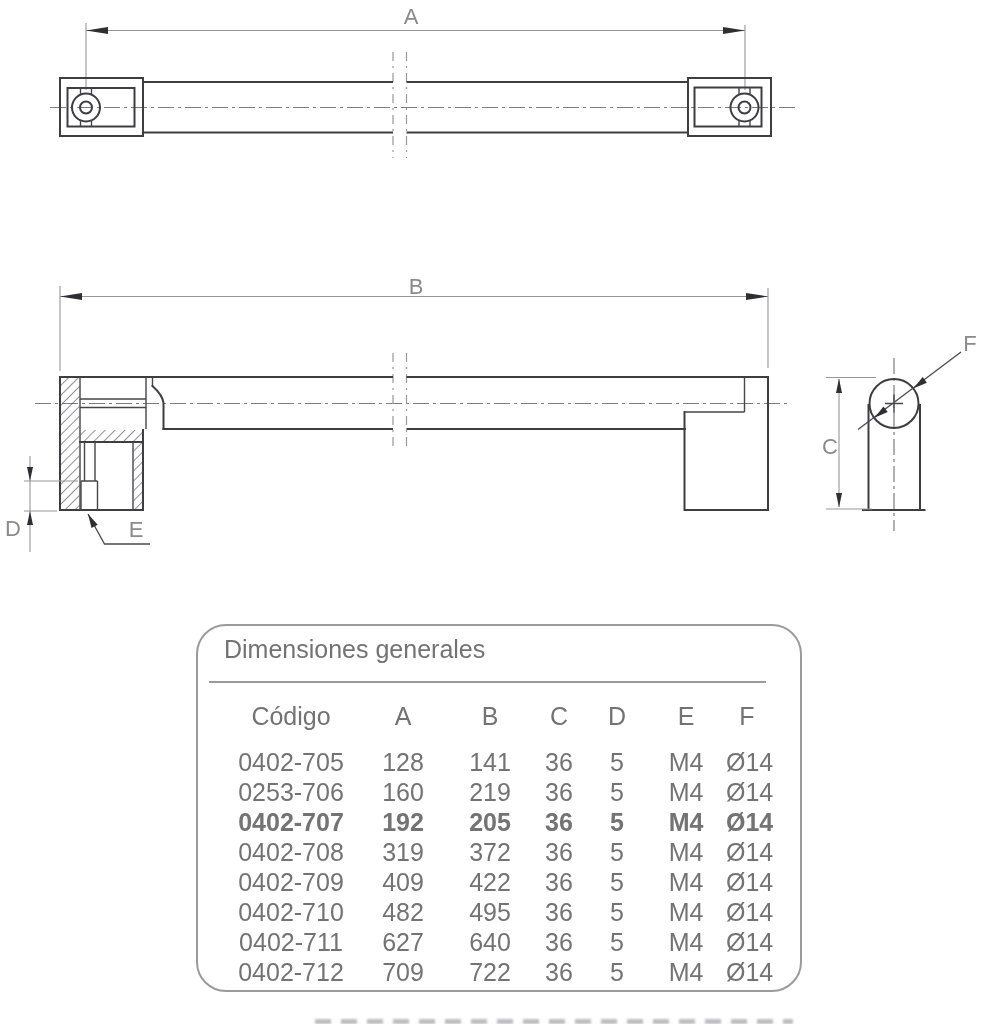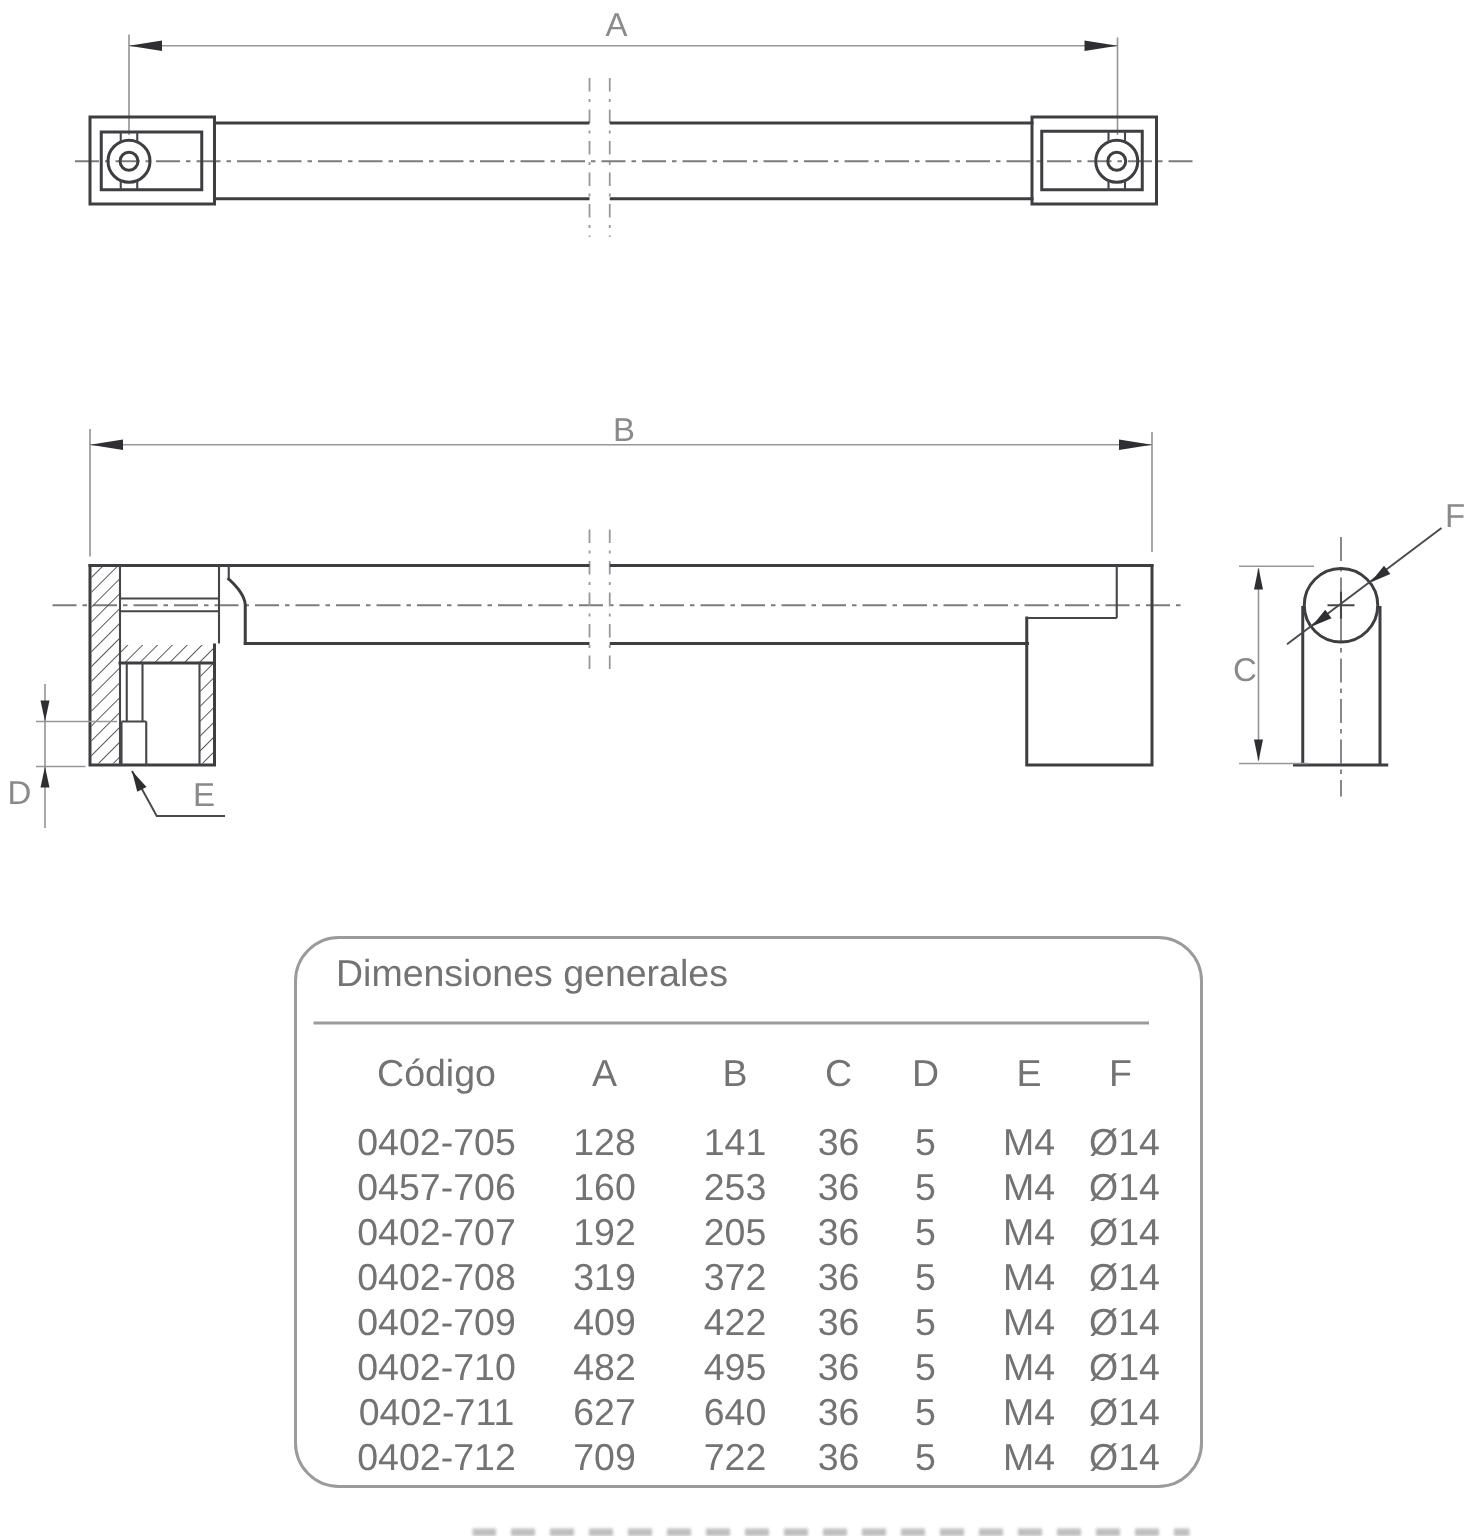--- a/index.html
+++ b/index.html
@@ -24,21 +24,21 @@
   .trow{position:absolute;left:0;width:100%;height:30px;line-height:30px;font-size:25px;margin-left:12px;}
   .trow span{position:absolute;top:0;text-align:center;white-space:nowrap;}
   .thead{top:75px;}
   .cc1{left:24px;width:114px;}
   .cc2{left:138px;width:110px;}
   .cc3{left:248px;width:64px;}
   .cc4{left:312px;width:74px;}
   .cc5{left:386px;width:42px;}
   .cc6{left:436px;width:80px;}
   .cc7{left:516px;width:42px;}
-  .r0{top:121px;} .r1{top:151px;} .r2{top:181px;} .r3{top:211px;padding-left:25px;}
+  .r0{top:121px;} .r1{top:151px;} .r2{top:181px;font-weight:bold;} .r3{top:211px;padding-left:25px;}
   .r4{top:241px;} .r5{top:271px;} .r6{top:301px;padding-left:45px;} .r7{top:331px;}
   
   #cutoff-strip{position:absolute;left:315px;top:1019px;width:478px;height:5px;
     background:repeating-linear-gradient(90deg,#a9a9ab 0 16px,#fff 16px 26px);
     filter:blur(1.2px);opacity:.75;}
 </style>
 </head>
 <body>
 
 <div id="stage">
@@ -169,23 +169,23 @@
     <div class="trow r0">
       <span class="cc1">0402-705</span>
       <span class="cc2">128</span>
       <span class="cc3">141</span>
       <span class="cc4">36</span>
       <span class="cc5">5</span>
       <span class="cc6">M4</span>
       <span class="cc7">Ø14</span>
     </div>
     <div class="trow r1">
-      <span class="cc1">0457-706</span>
+      <span class="cc1">0253-706</span>
       <span class="cc2">160</span>
-      <span class="cc3">253</span>
+      <span class="cc3">219</span>
       <span class="cc4">36</span>
       <span class="cc5">5</span>
       <span class="cc6">M4</span>
       <span class="cc7">Ø14</span>
     </div>
     <div class="trow r2">
       <span class="cc1">0402-707</span>
       <span class="cc2">192</span>
       <span class="cc3">205</span>
       <span class="cc4">36</span>

